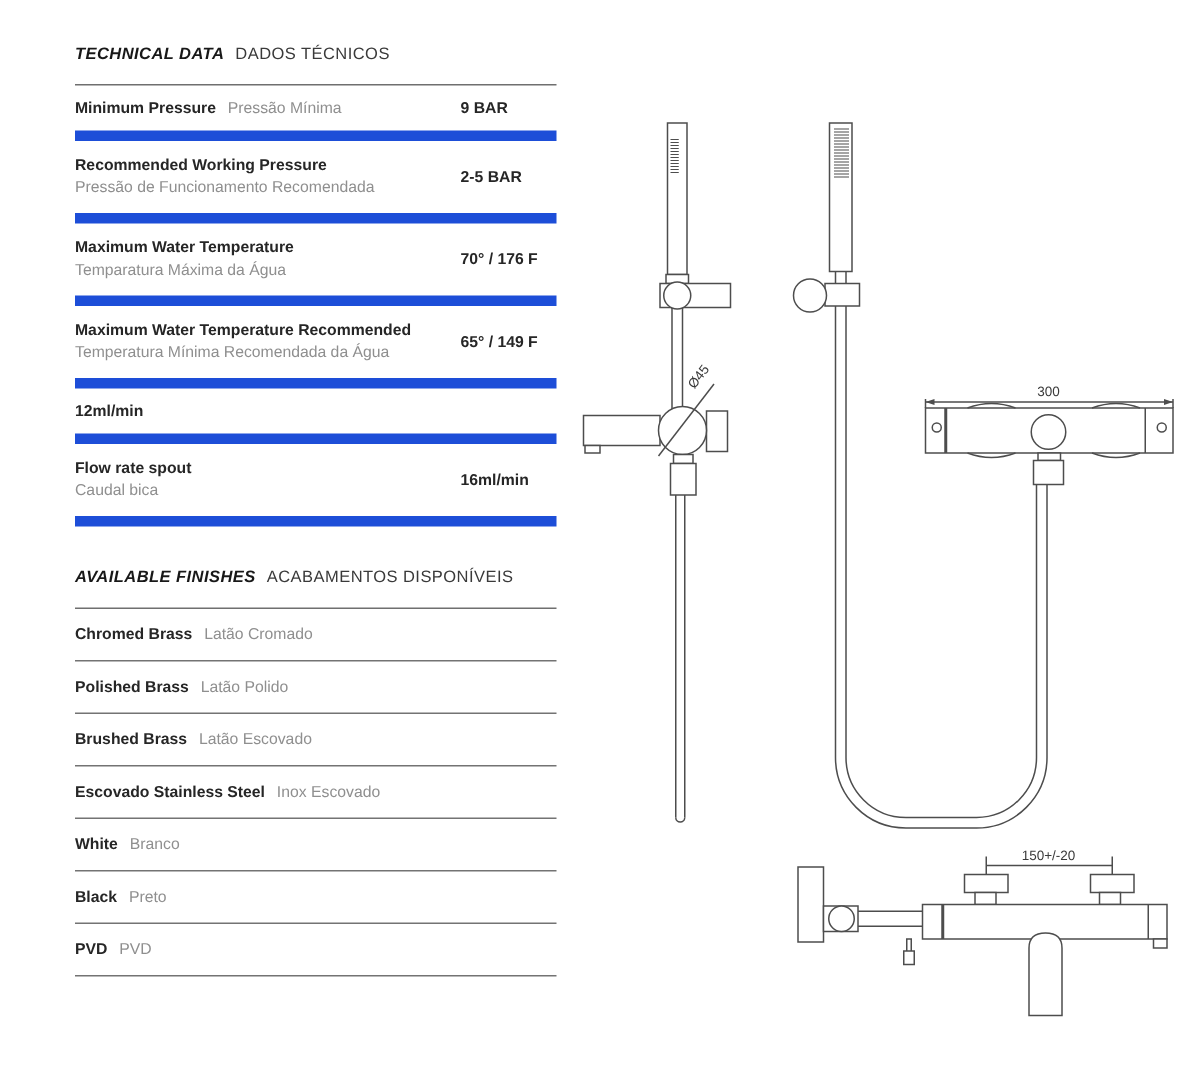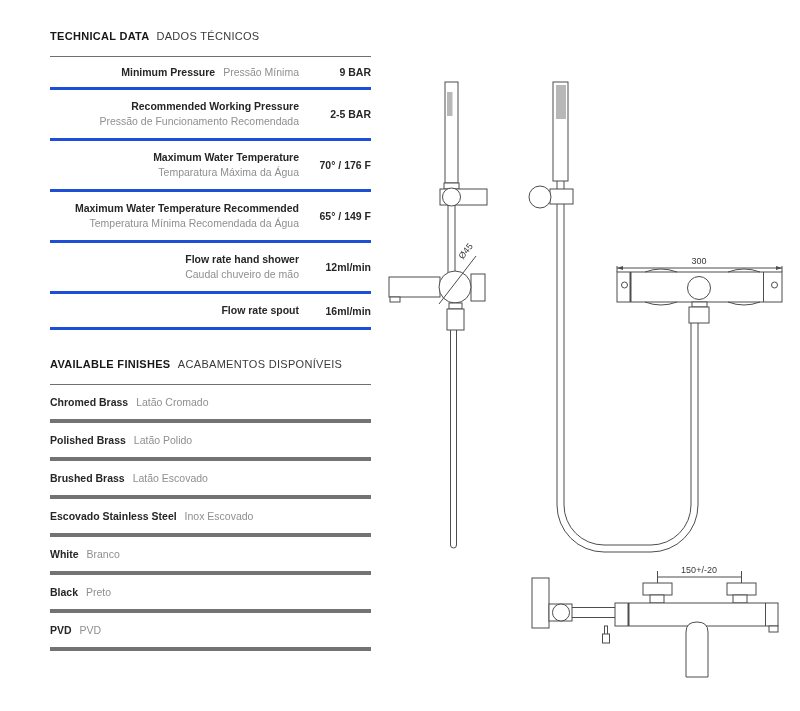--- a/index.html
+++ b/index.html
@@ -16,40 +16,39 @@
     position: absolute;
     left: 50px; top: 30px;
     width: 321px;
   }
   .sec-title {
     font-size: 11px;
     letter-spacing: .3px;
     margin: 0 0 14px 0;
     white-space: nowrap;
   }
-  .sec-title .en { font-weight: bold; color: #181818; }
+  .sec-title .en { font-weight: bold; color: #181818; font-style: italic; }
   .sec-title .pt { font-weight: normal; color: #3a3a3a; margin-left: 4px; }
   .rule-dark { border-top: 1px solid #6f6f6f; }
   .trow {
     display: flex;
     align-items: center;
-    border-bottom: 3px solid #1d4ed8;
+    border-bottom: 7px solid #1d4ed8;
     padding: 9px 0;
     font-size: 10.5px;
-    text-align: right;
   }
   .trow .tlabel { flex: 1 1 auto; padding-right: 8px; }
   .en-label { font-weight: bold; color: #262626; }
   .pt-label { color: #8f8f8f; }
   .inline .pt-label { margin-left: 5px; }
   .stacked .en-label, .stacked .pt-label { display: block; line-height: 15px; }
   .tvalue { flex: 0 0 64px; font-weight: bold; color: #262626; }
   .finishes { margin-top: 28px; }
   .frow {
-    border-bottom: 4px solid #737373;
+    border-bottom: 1px solid #737373;
     padding: 11px 0;
     font-size: 10.5px;
     white-space: nowrap;
   }
   .frow .pt-label { margin-left: 5px; }
   .drawings-svg {
     position: absolute;
     left: 0; top: 0;
     width: 800px; height: 711px;
   }
@@ -98,30 +97,27 @@
 
   <div class="trow stacked">
     <div class="tlabel">
       <span class="en-label">Maximum Water Temperature Recommended</span>
       <span class="pt-label">Temperatura Mínima Recomendada da Água</span>
     </div>
     <div class="tvalue">65° / 149 F</div>
   </div>
 
   <div class="trow stacked">
-    <div class="tlabel">
-      <span class="en-label">Flow rate hand shower</span>
-      <span class="pt-label">Caudal chuveiro de mão</span>
-    </div>
     <div class="tvalue">12ml/min</div>
   </div>
 
   <div class="trow stacked">
     <div class="tlabel">
       <span class="en-label">Flow rate spout</span>
+      <span class="pt-label">Caudal bica</span>
     </div>
     <div class="tvalue">16ml/min</div>
   </div>
 
   <div class="finishes">
     <h2 class="sec-title">
       <span class="en">AVAILABLE FINISHES</span>
       <span class="pt">ACABAMENTOS DISPONÍVEIS</span>
     </h2>
     <div class="rule-dark"></div>

